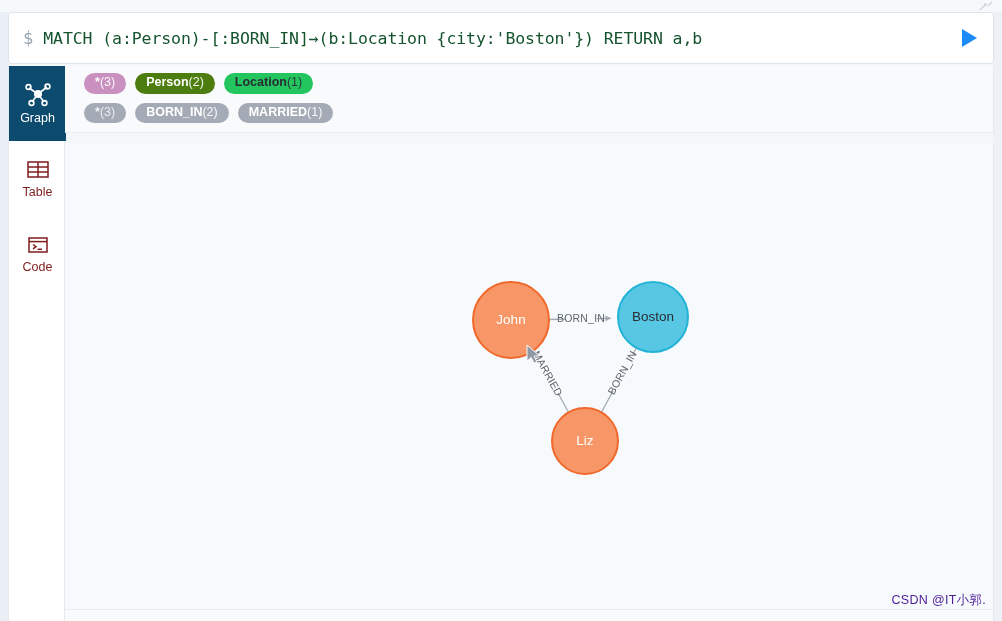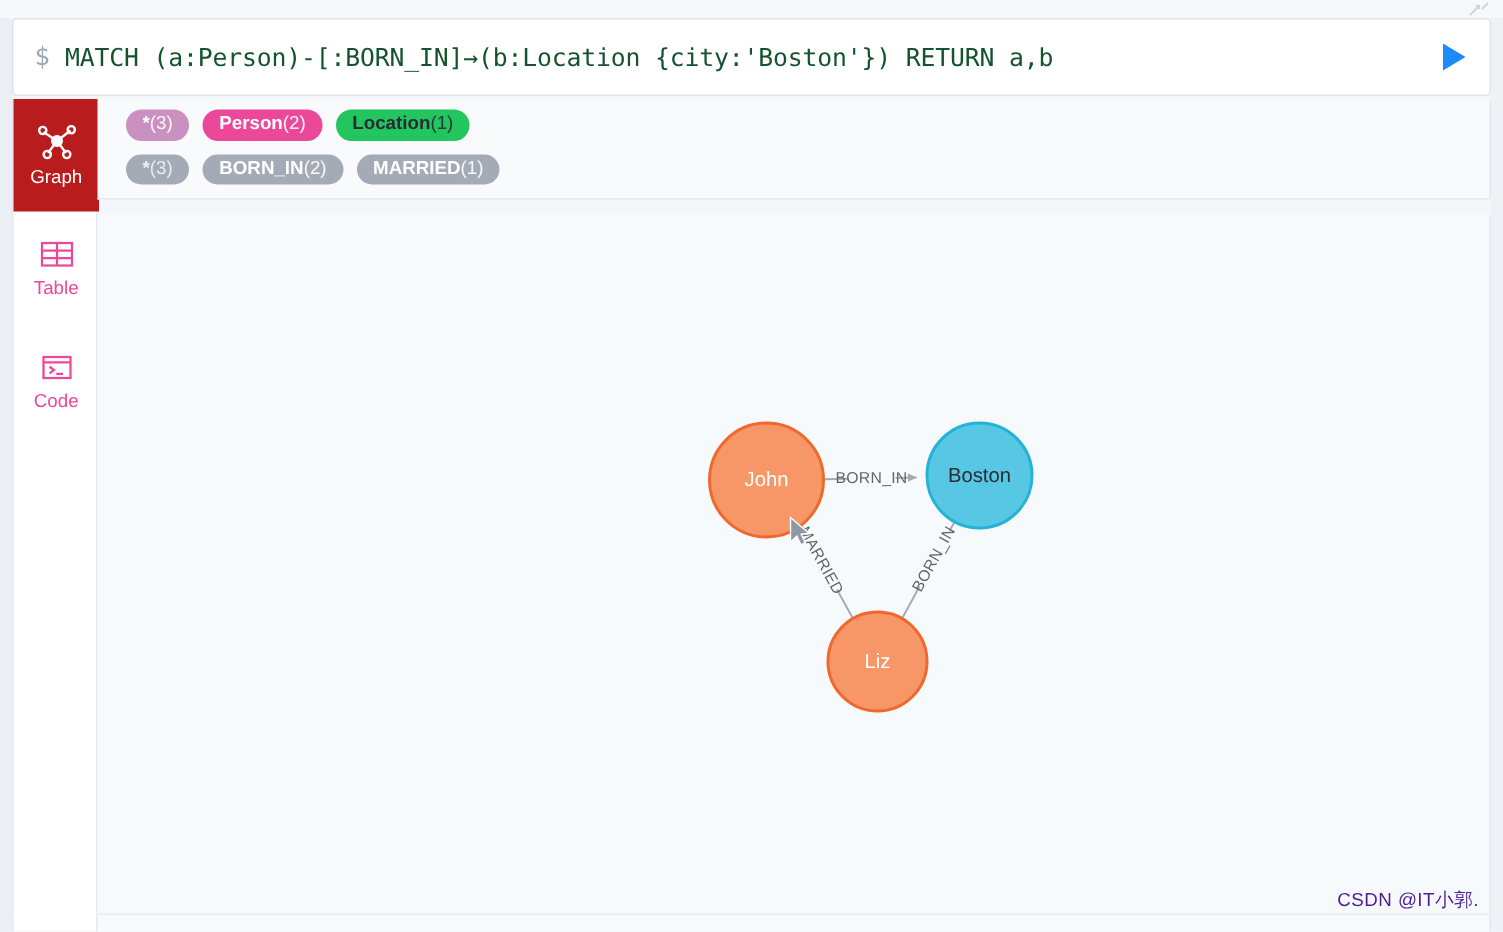--- a/index.html
+++ b/index.html
@@ -69,24 +69,24 @@
     background: #ffffff;
     border-left: 1px solid #e3e9ef;
     border-right: 1px solid #e3e9ef;
   }
   .side-item {
     width: 57px; height: 75px;
     display: flex; flex-direction: column;
     align-items: center; justify-content: center;
     gap: 4px;
     cursor: pointer;
-    color: #ec4899;
+    color: #7f1d1d;
   }
   .side-item.active {
-    background: #b91c1c;
+    background: #0c4a6e;
     color: #ffffff;
   }
   .side-item .side-label {
     font-size: 12.5px;
     line-height: 1;
     font-family: "Liberation Sans", sans-serif;
   }
   .side-item svg { display: block; }
 
   
@@ -112,21 +112,21 @@
     padding: 3px 11px 4px 11px;
     font-size: 12.5px;
     line-height: 1.05;
     white-space: nowrap;
     cursor: pointer;
     font-family: "Liberation Sans", sans-serif;
   }
   .pill .pname { font-weight: bold; }
   .pill .pcount { font-weight: normal; opacity: .92; }
   .pill.star-node { background: #c990c0; color: #ffffff; }
-  .pill.person   { background: #ec4899; color: #ffffff; }
+  .pill.person   { background: #4d7c0f; color: #ffffff; }
   .pill.location { background: #22c55e; color: #2a2c34; }
   .pill.rel      { background: #a5abb6; color: #ffffff; }
   .pill.rel.star { color: #eef0f3; }
 
   
   .canvas {
     position: absolute;
     left: 65px; top: 143px;
     width: 929px; height: 466px;
     background: #f7fafc;

